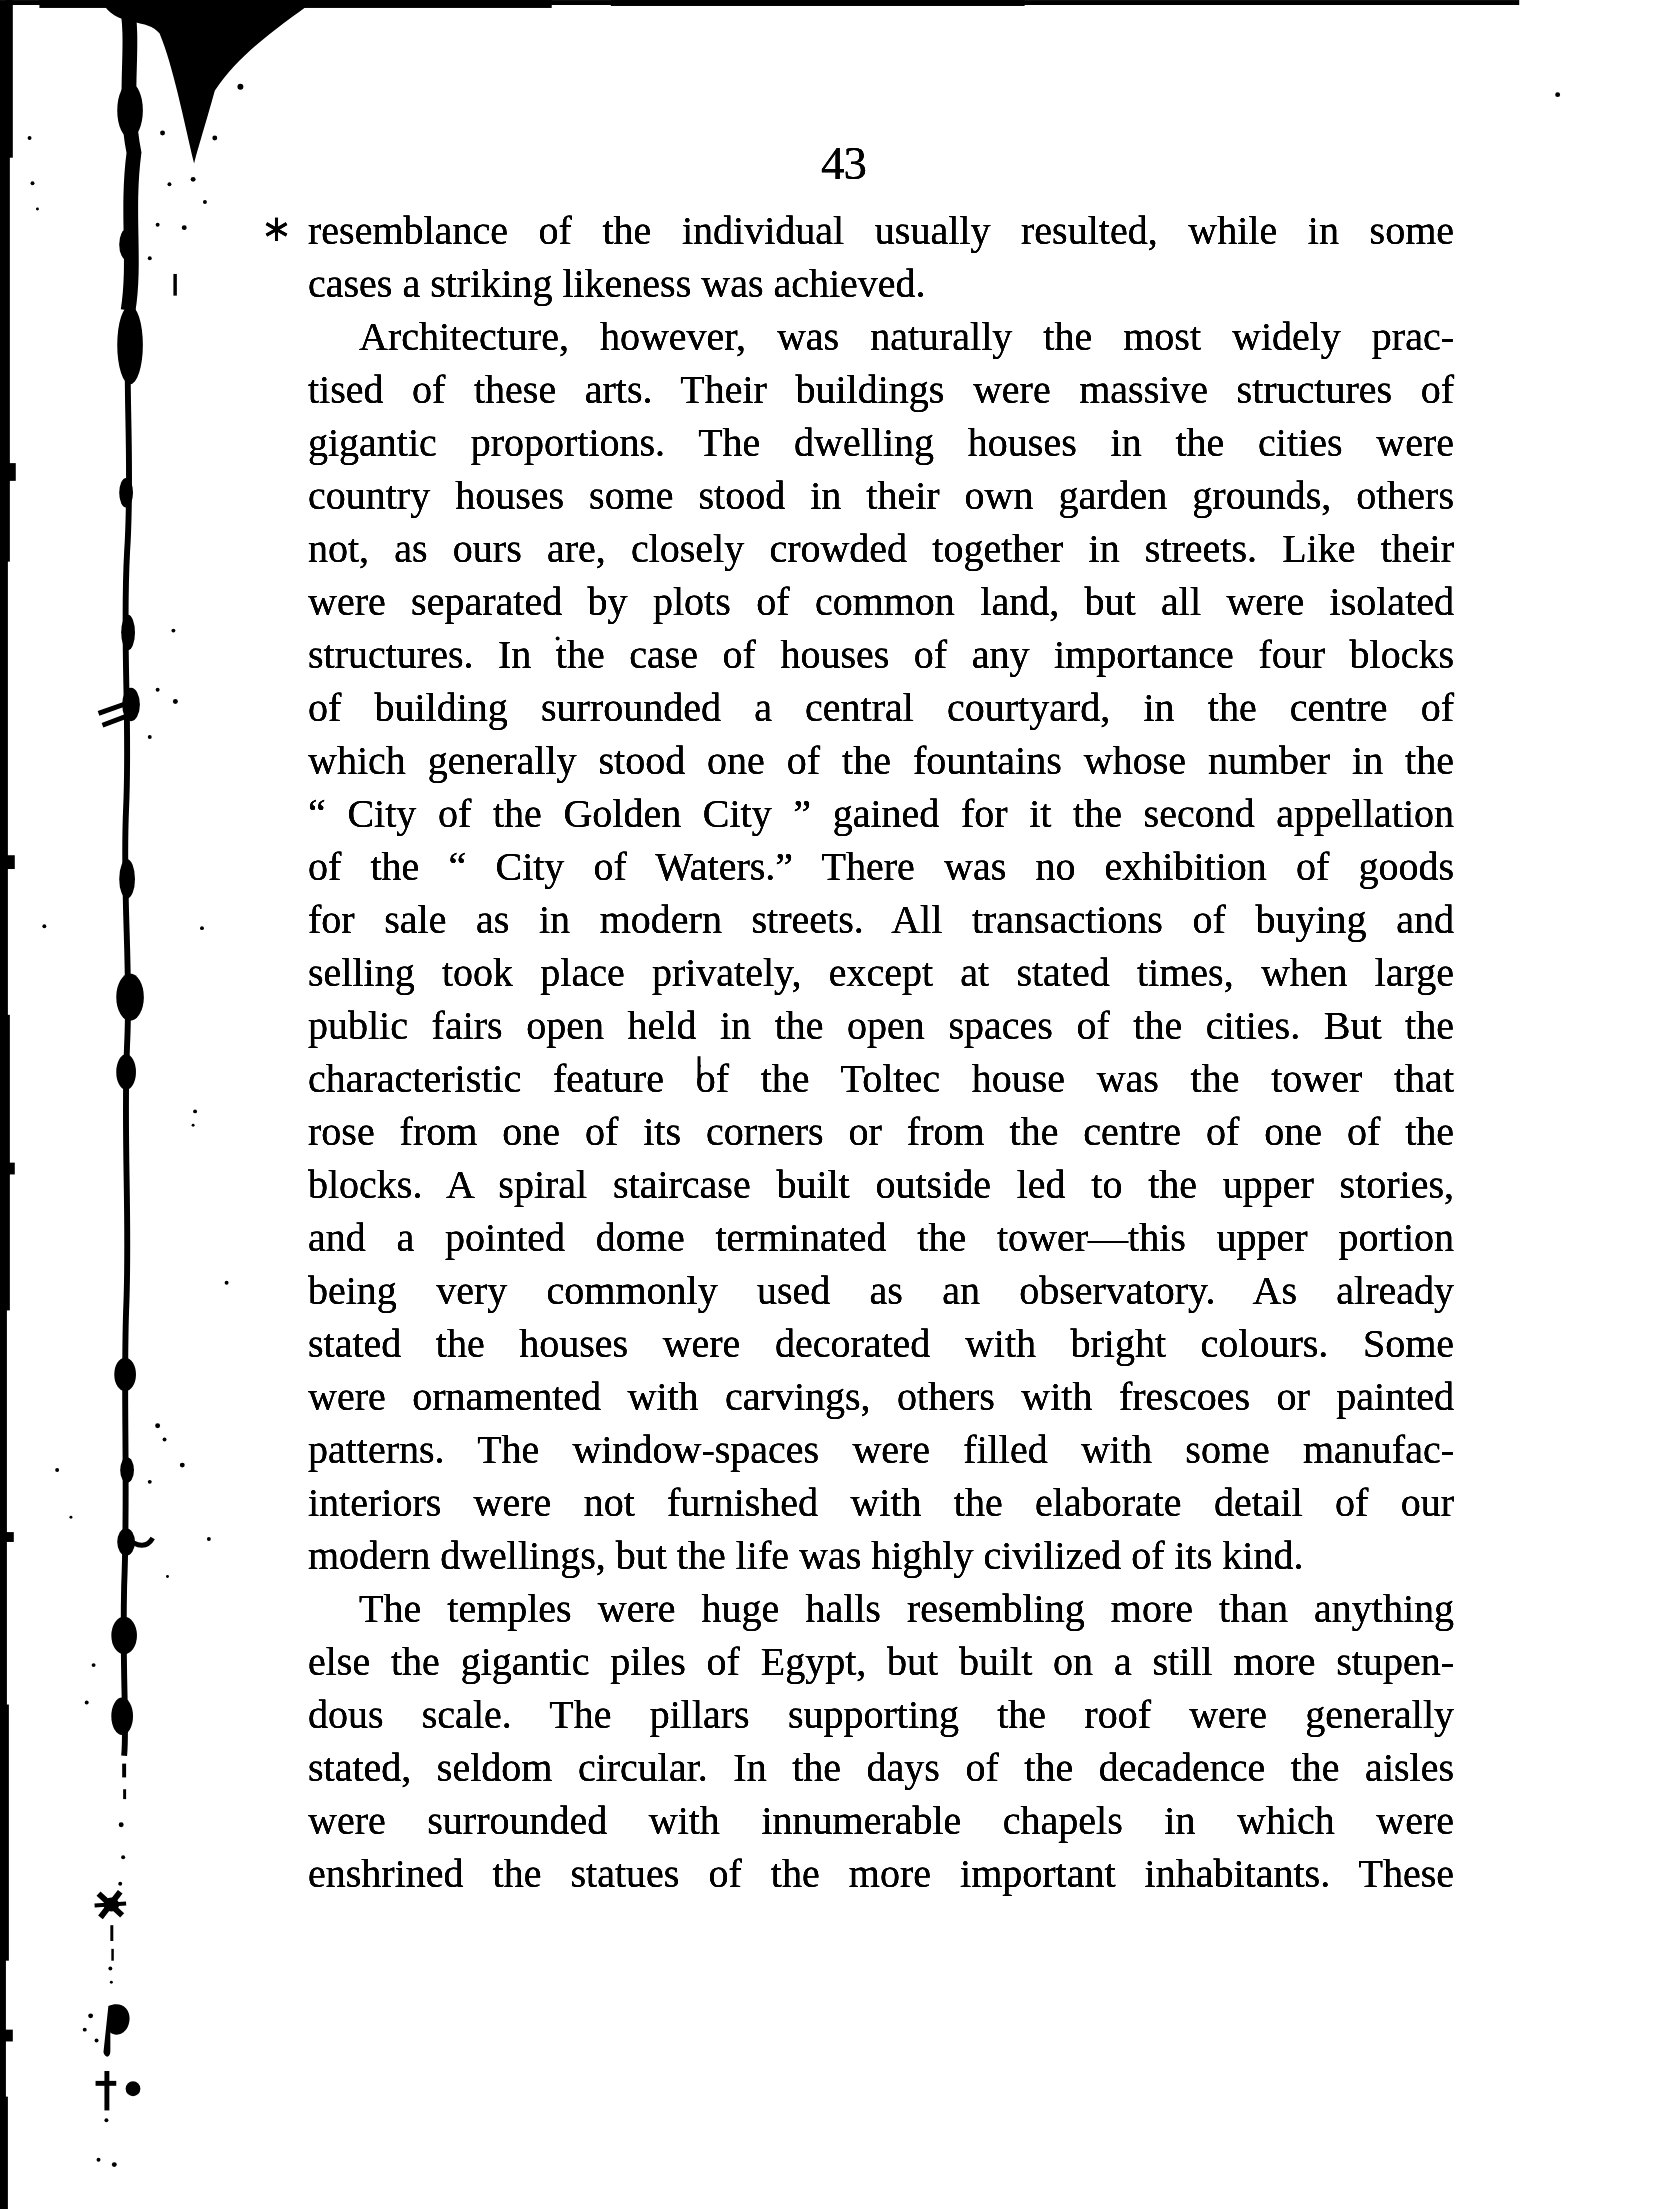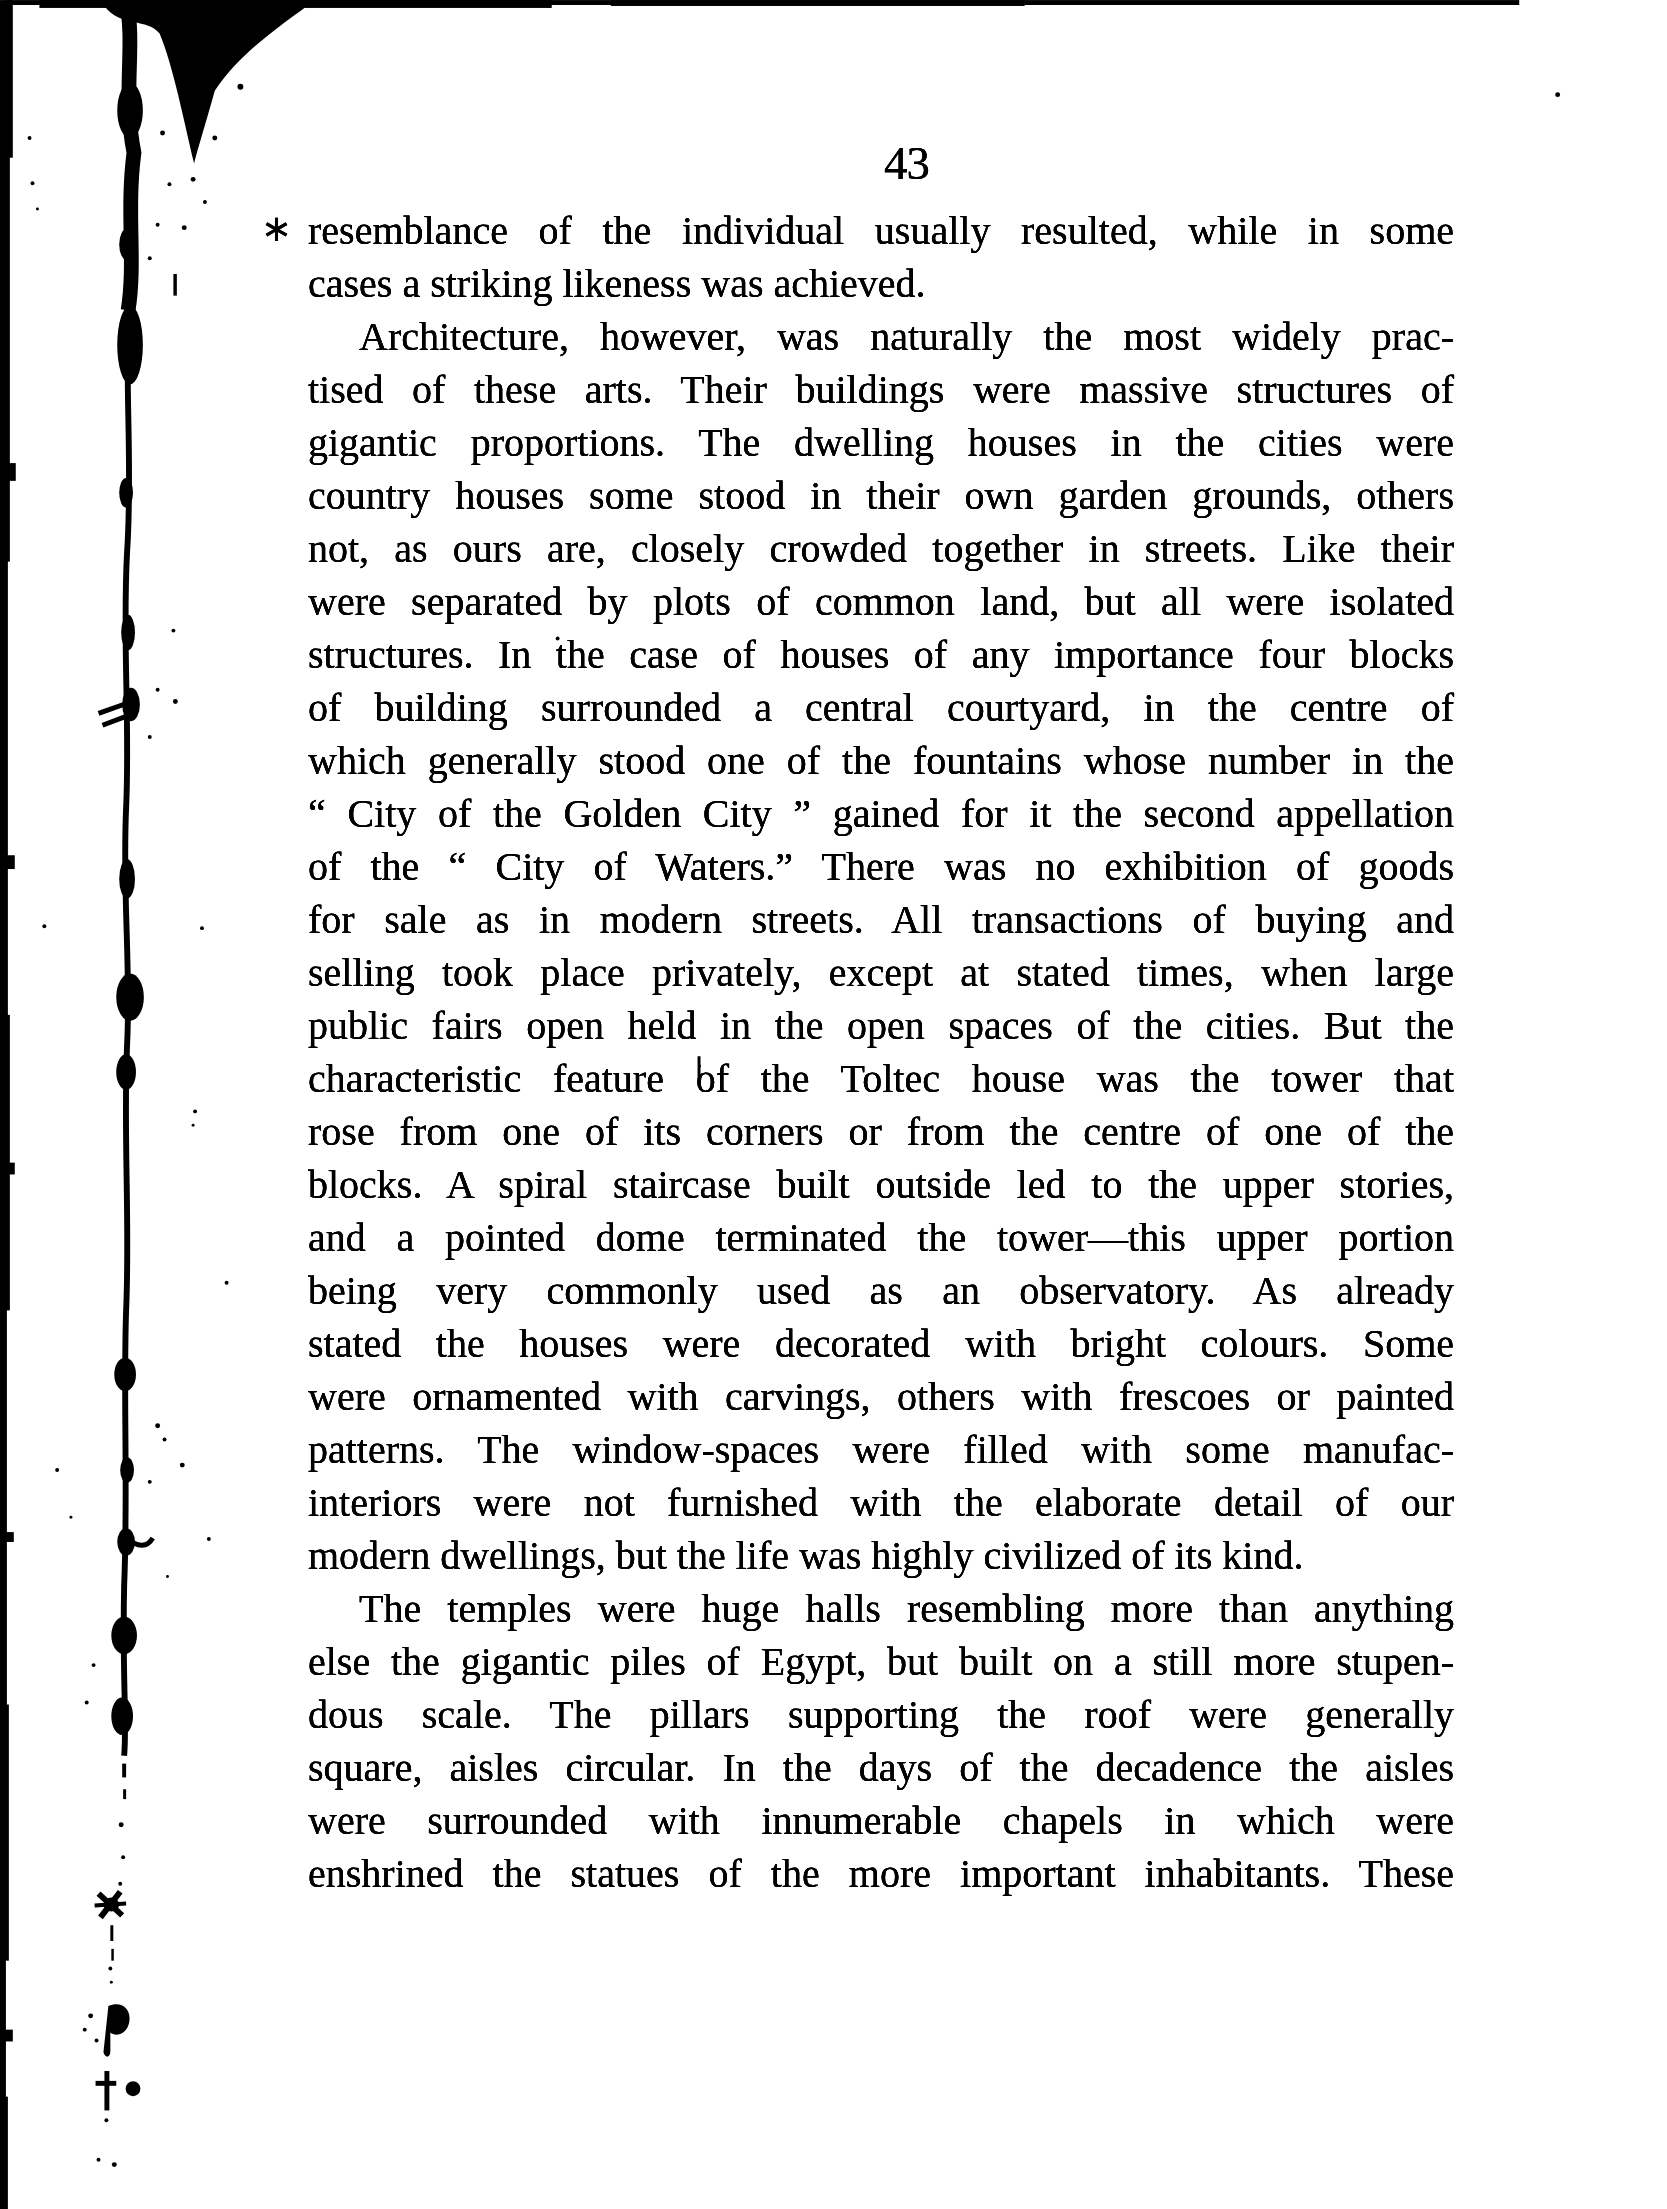--- a/index.html
+++ b/index.html
@@ -11,21 +11,21 @@
     font-family:"Liberation Serif","DejaVu Serif",serif;
     color:#000;
   }
   .scan-artifacts {
     position:absolute; left:0; top:0; width:1668px; height:2210px;
     pointer-events:none;
   }
   .page-number {
     position:absolute;
     left:821px; top:136px; width:108px;
-    text-align:right;
+    text-align:left;
     font-size:47px;
     letter-spacing:-1px;
     text-shadow:0 0 0.5px #000, 0 0 0.5px #000;
   }
   .margin-mark {
     position:absolute;
     left:261px; top:207px;
     font-size:37px;
     font-family:"DejaVu Sans",sans-serif;
     text-shadow:0 0 0.6px #000;
@@ -197,19 +197,19 @@
     <div class="tline">and a pointed dome terminated the tower—this upper portion</div>
     <div class="tline">being very commonly used as an observatory.  As already</div>
     <div class="tline">stated the houses were decorated with bright colours.  Some</div>
     <div class="tline">were ornamented with carvings, others with frescoes or painted</div>
     <div class="tline">patterns.  The window-spaces were filled with some manufac-</div>
     <div class="tline">interiors were not furnished with the elaborate detail of our</div>
     <div class="tline para-end">modern dwellings, but the life was highly civilized of its kind.</div>
     <div class="tline indent">The temples were huge halls resembling more than anything</div>
     <div class="tline">else the gigantic piles of Egypt, but built on a still more stupen-</div>
     <div class="tline">dous scale.  The pillars supporting the roof were generally</div>
-    <div class="tline">square, aisles circular.  In the days of the decadence the aisles</div>
+    <div class="tline">stated, seldom circular.  In the days of the decadence the aisles</div>
     <div class="tline">were surrounded with innumerable chapels in which were</div>
     <div class="tline">enshrined the statues of the more important inhabitants.  These</div>
 
   </div>
 </div>
 
 
 </body></html>

